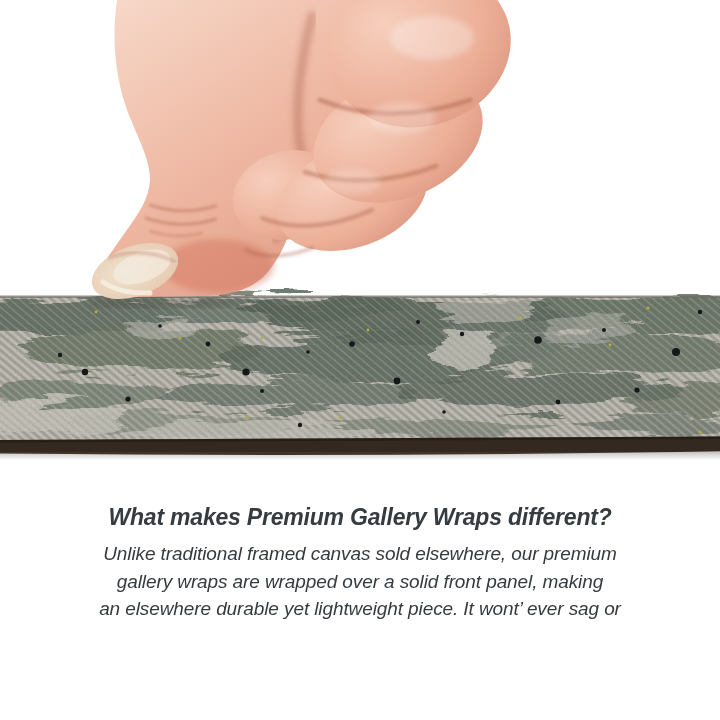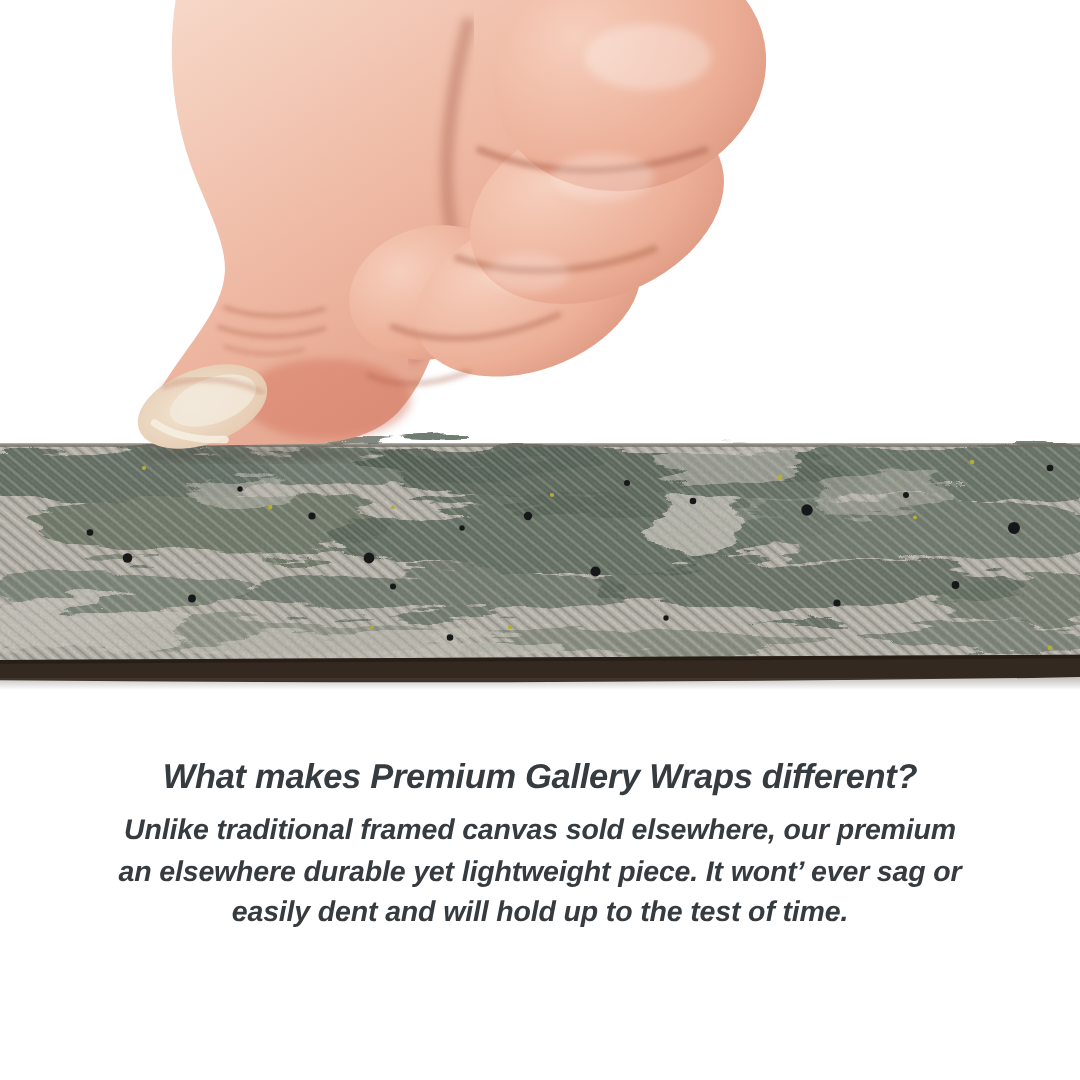--- a/index.html
+++ b/index.html
@@ -1,21 +1,21 @@
 <!DOCTYPE html>
 <html><head>
 <meta charset="utf-8">
 <style>
   html,body{margin:0;padding:0;background:#ffffff;}
   body{width:720px;height:720px;overflow:hidden;}
   .stage{position:relative;width:720px;height:720px;background:#ffffff;font-family:"Liberation Sans",sans-serif;}
   .photo{position:absolute;left:0;top:0;width:720px;height:720px;display:block;}
   .info{position:absolute;top:502px;left:0;width:720px;text-align:center;color:#363b3f;font-style:italic;}
   .info h2{margin:0 0 8px 0;font-size:23px;font-weight:700;letter-spacing:-0.2px;line-height:30px;}
-  .info p{margin:0;font-size:19px;line-height:27.6px;font-weight:700;letter-spacing:-0.1px;}
+  .info p{margin:0;font-size:19px;line-height:27.6px;font-weight:400;letter-spacing:-0.1px;}
 </style>
 </head>
 <body>
 
 <div class="stage">
 
   <svg class="photo" viewBox="0 0 720 720" xmlns="http://www.w3.org/2000/svg">
     <defs>
       <linearGradient id="skinG" x1="0" y1="0" x2="0.8" y2="1">
         <stop offset="0" stop-color="#f7d9ca"></stop>
@@ -182,17 +182,17 @@
         <ellipse cx="142" cy="267" rx="30" ry="15" transform="rotate(-20 142 267)" fill="#f3ebdd" opacity="0.75"></ellipse>
         <path d="M103,282 Q120,294 150,293" fill="none" stroke="#f6f0e2" stroke-width="5" stroke-opacity="0.85" stroke-linecap="round"></path>
         <path d="M108,258 Q142,246 176,262" fill="none" stroke="#c07d62" stroke-width="3" stroke-opacity="0.45" filter="url(#soft2)"></path>
       </g>
     </g>
   </svg>
 
   <div class="info">
     <h2>What makes Premium Gallery Wraps different?</h2>
     <p>Unlike traditional framed canvas sold elsewhere, our premium</p>
+    <p>gallery wraps are wrapped over a solid front panel, making</p>
     <p>an elsewhere durable yet lightweight piece. It wont’ ever sag or</p>
-    <p>easily dent and will hold up to the test of time.</p>
   </div>
 
 </div>
 
 </body></html>

